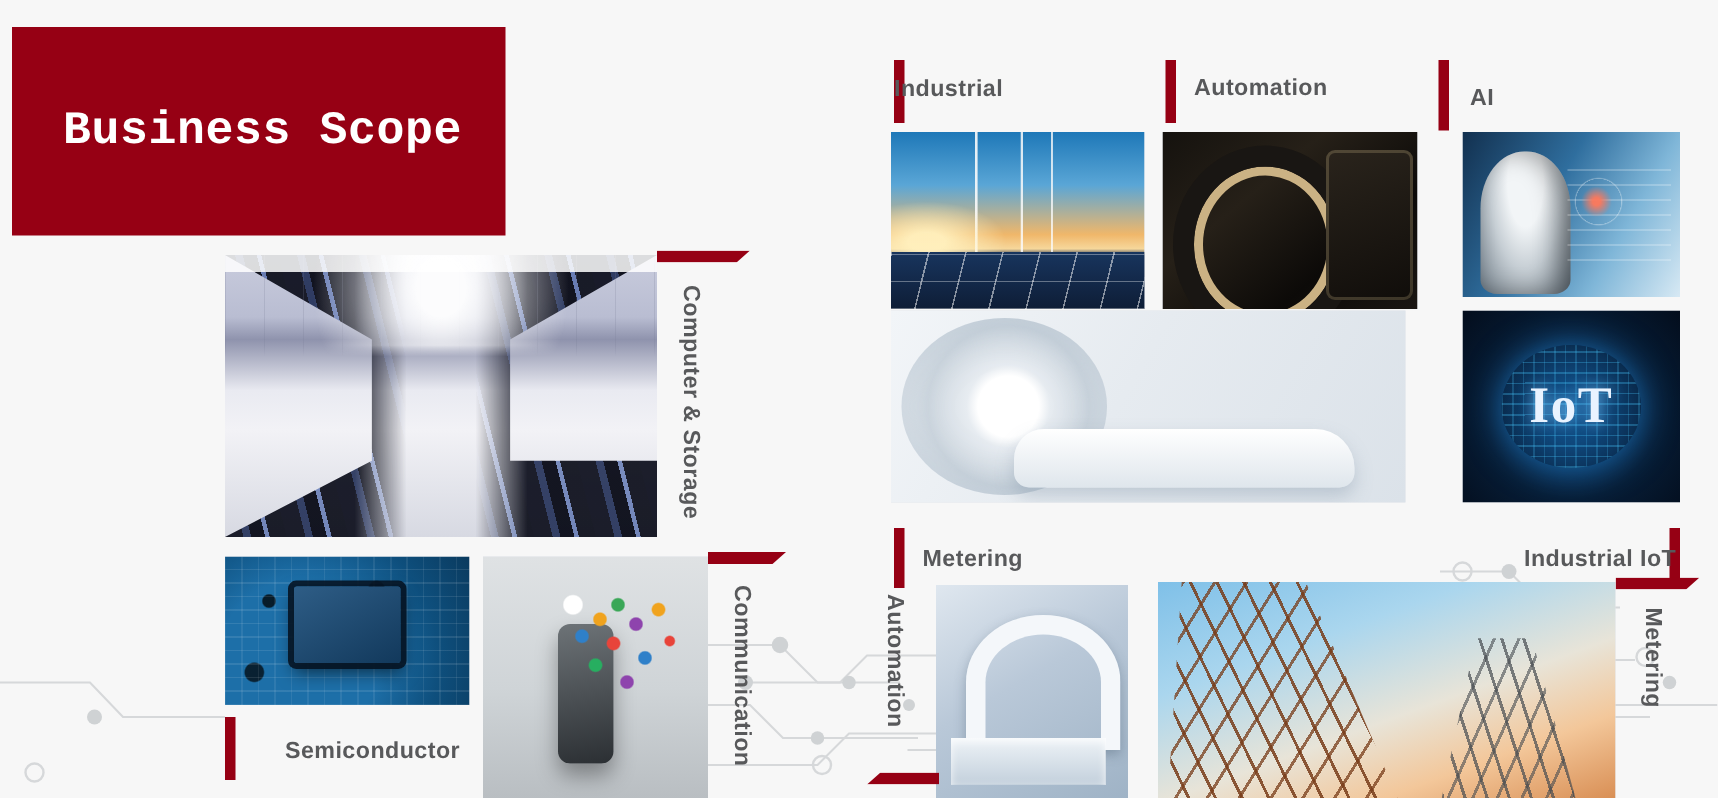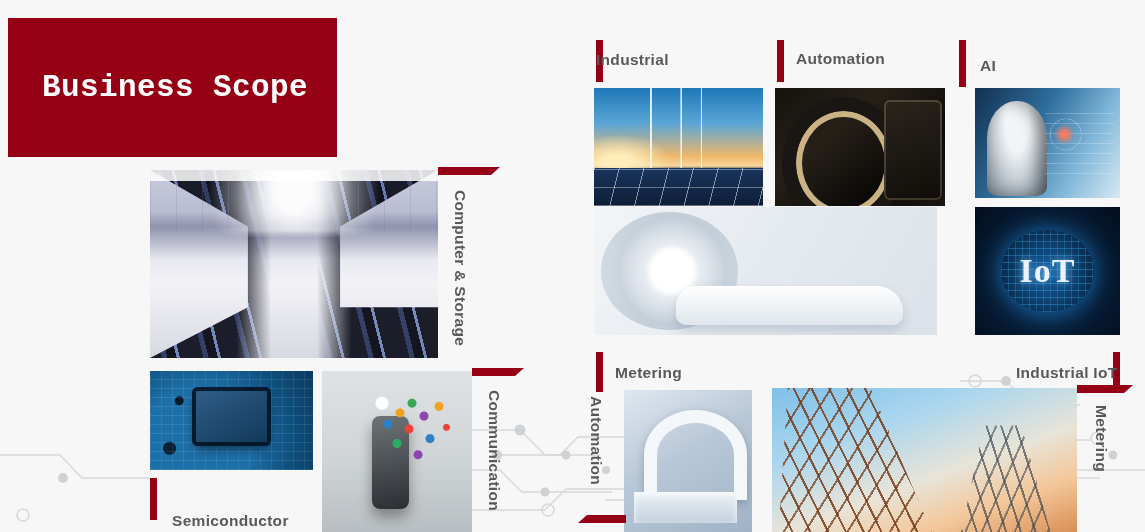--- a/index.html
+++ b/index.html
@@ -275,21 +275,21 @@
   <div class="photo" style="left:150px;top:170px;width:288px;height:188px;">
     <div class="ph ph-datacenter"></div>
   </div>
   <div class="tick-h slant" style="left:438px;top:167px;width:62px;"></div>
   <div class="lbl vert" style="left:469px;top:190px;transform:rotate(90deg);">Computer &amp; Storage</div>
 
   <div class="photo" style="left:150px;top:371px;width:163px;height:99px;">
     <div class="ph ph-chip"></div>
   </div>
   <div class="tick-v" style="left:150px;top:478px;height:42px;"></div>
-  <div class="lbl" style="left:172px;top:492px;margin-top:20px;">Semiconductor</div>
+  <div class="lbl" style="left:190px;top:492px;">Semiconductor</div>
 
   <div class="photo" style="left:322px;top:371px;width:150px;height:161px;">
     <div class="ph ph-phone"></div>
   </div>
   <div class="tick-h slant" style="left:472px;top:368px;width:52px;"></div>
   <div class="lbl vert" style="left:503px;top:390px;transform:rotate(90deg);">Communication</div>
 
   <div class="tick-v" style="left:596px;top:40px;height:42px;"></div>
   <div class="lbl" style="left:596px;top:51px;">Industrial</div>
   <div class="photo" style="left:594px;top:88px;width:169px;height:118px;">

